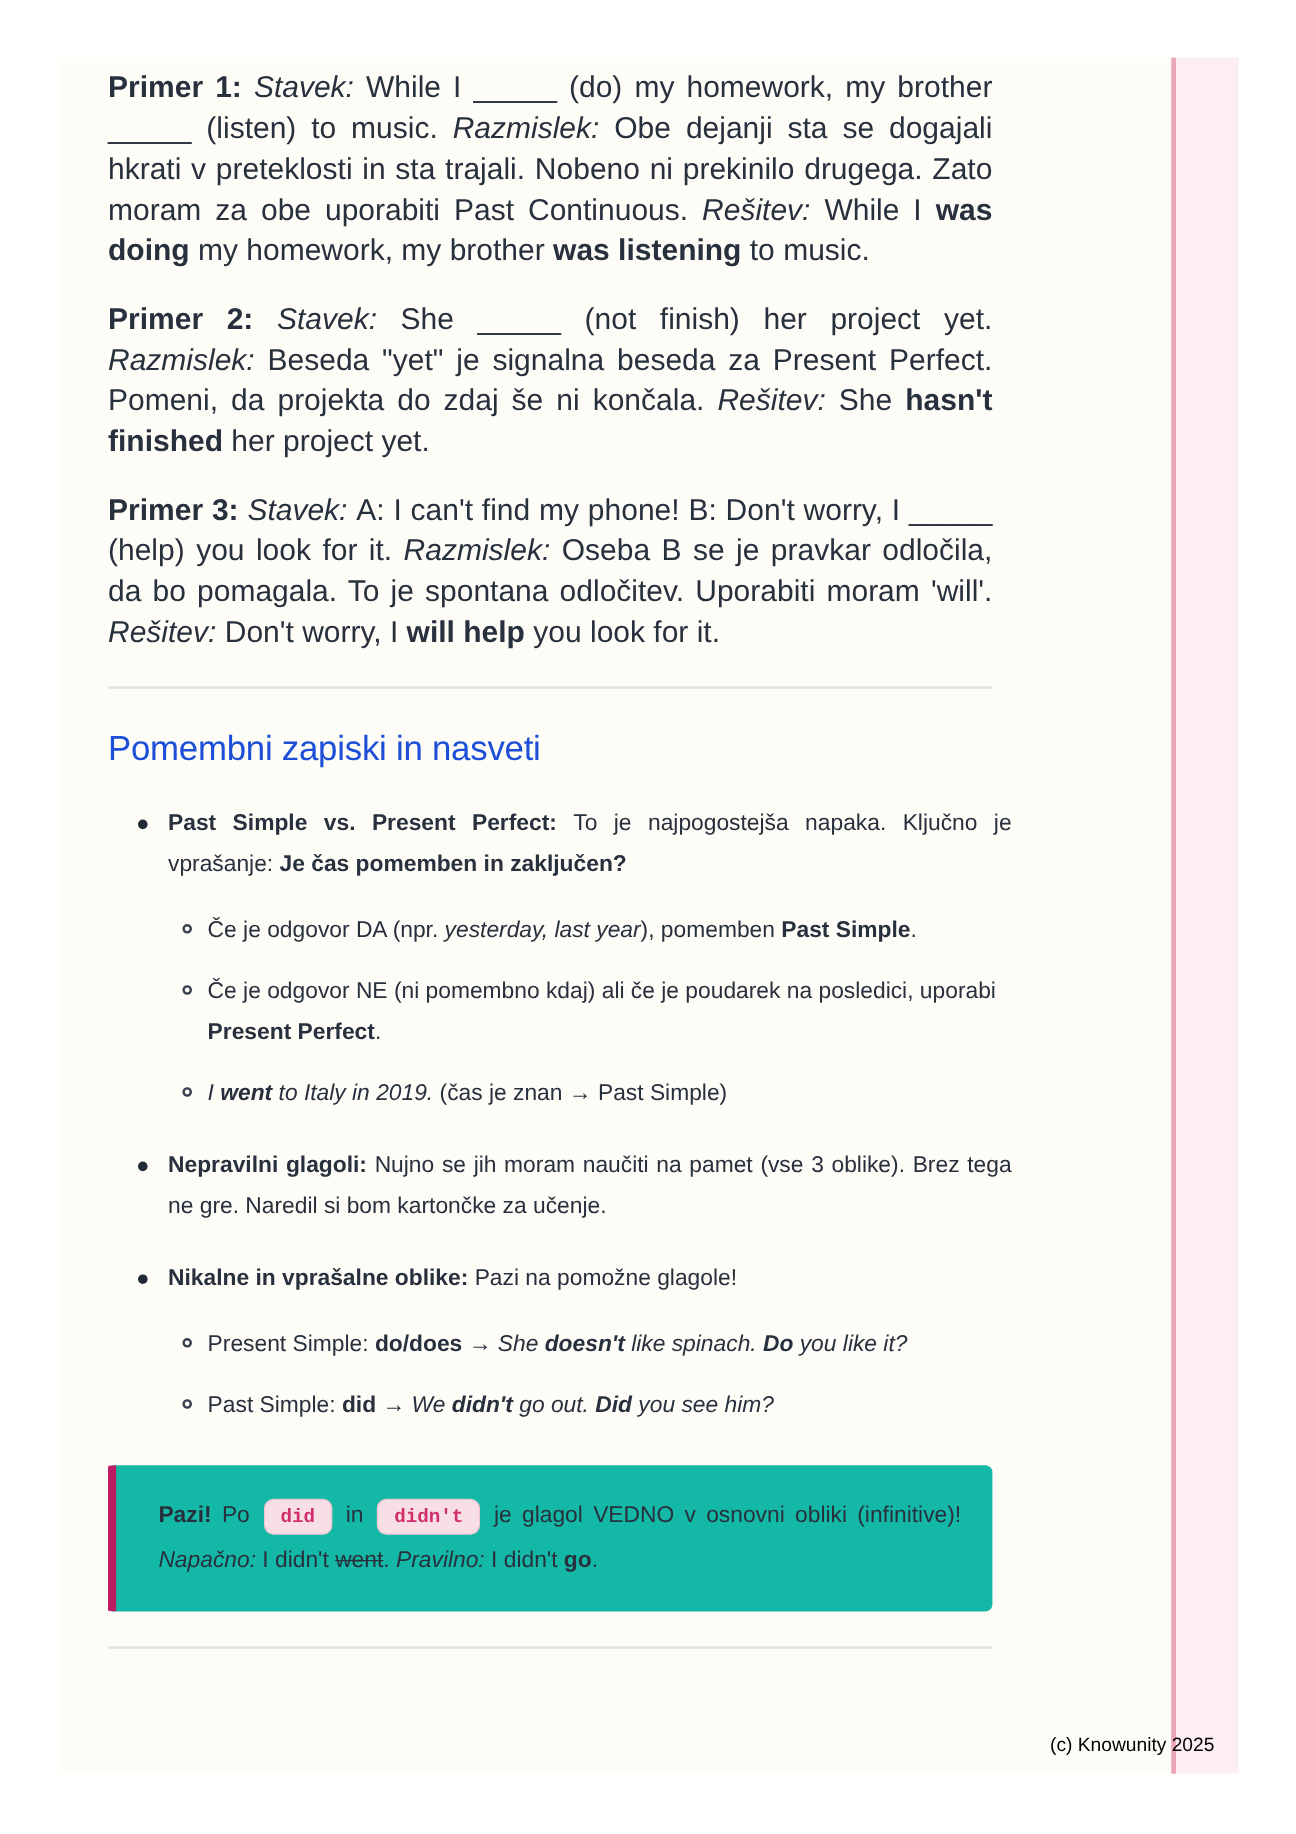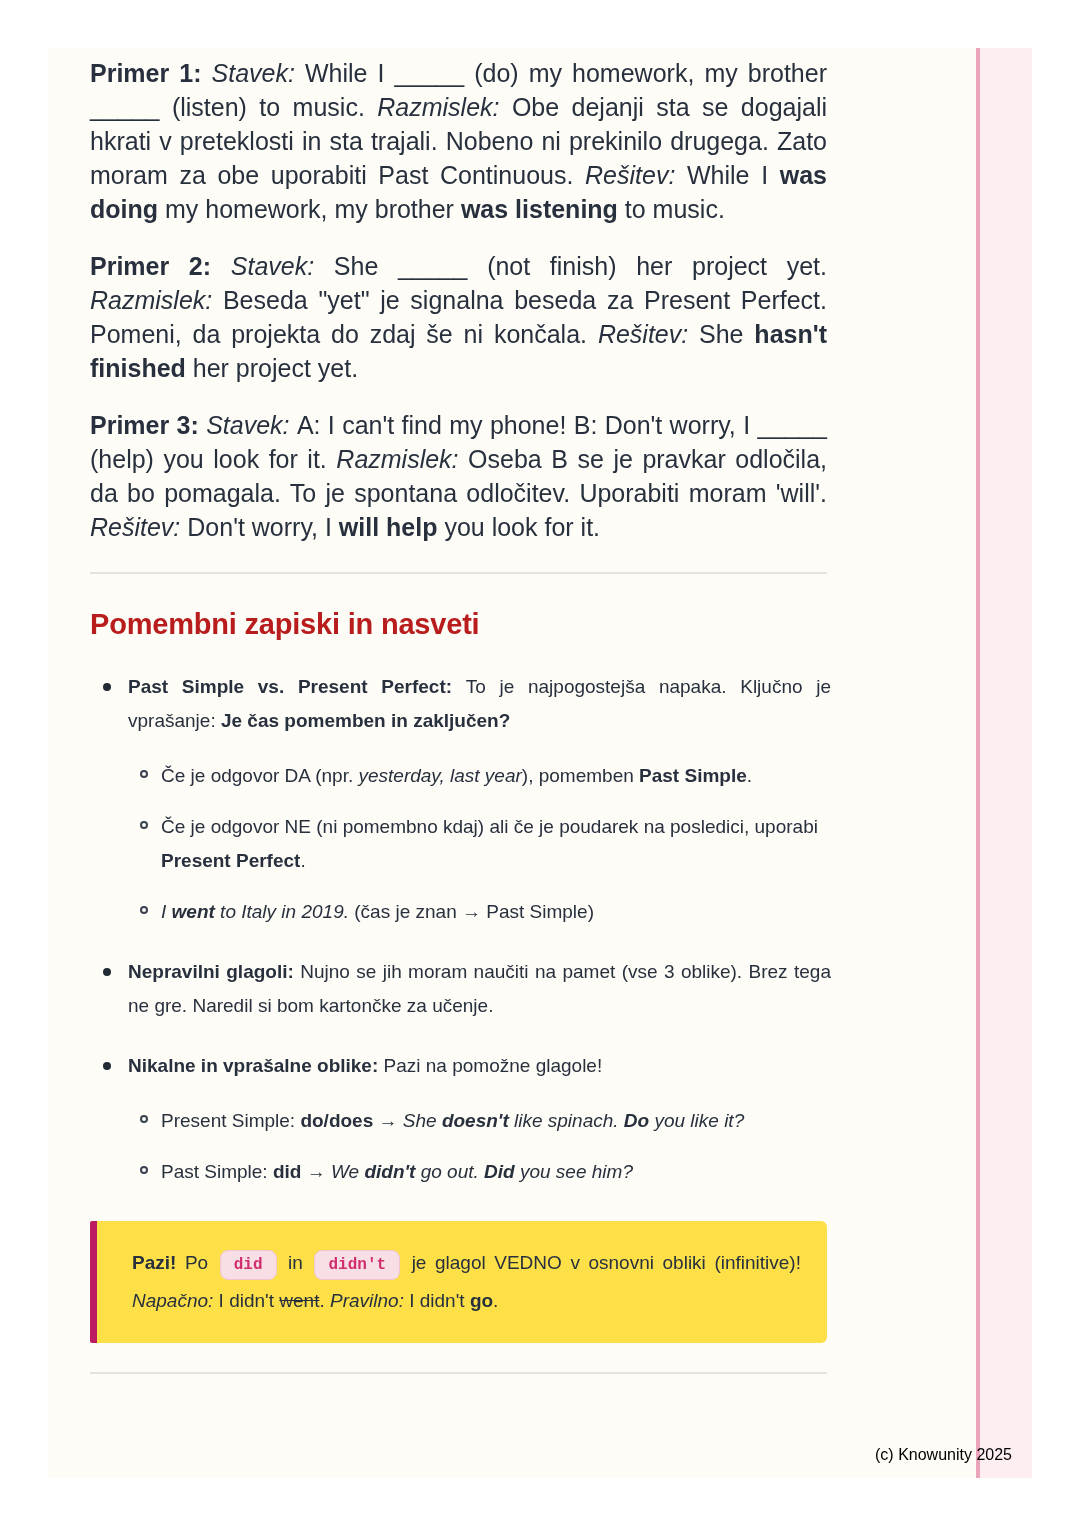--- a/index.html
+++ b/index.html
@@ -38,24 +38,24 @@
   .b { font-weight: 700; }
   .i { font-style: italic; }
   .s { text-decoration: line-through; }
   hr.divider {
     border: none; height: 2px; background: #e5e3de;
     margin: 28px 0 0 0; width: 737px;
   }
   h2.section-heading {
     margin: 34px 0 30px 0;
     font-size: 29px; line-height: 32px;
-    font-weight: 700; color: #b91c1c;
+    font-weight: 400; color: #1d4ed8;
     letter-spacing: -0.2px;
   }
-  ul.notes { list-style: none; margin: 4px; padding: 0; width: 737px; }
+  ul.notes { list-style: none; margin: 16px; padding: 0; width: 737px; }
   li.note { position: relative; padding-left: 34px; margin-bottom: 26px; }
   .dot {
     position: absolute; left: 9px; top: 13px;
     width: 8px; height: 8px; border-radius: 50%;
     background: #222a36;
   }
   .note-main { font-size: 19px; line-height: 34px; text-align: justify; }
   .sublist { margin: 21px 0 4px 0; }
   .subitem {
     display: flex; align-items: flex-start;
@@ -69,21 +69,21 @@
   }
   .checkbox {
     flex: none; width: 19px; height: 19px;
     background: #fdfdfc; border: 1.5px solid #d9d7d3;
     border-radius: 4px; margin: 6px 13px 0 0;
     cursor: pointer;
   }
   .subtext { flex: 1 1 auto; }
   .callout {
     margin-top: 32px; width: 737px;
-    background: #fde047;
+    background: #14b8a6;
     border-left: 7px solid #bb1b60;
     border-radius: 2px 6px 6px 2px;
     padding: 23px 26px 23px 35px;
     font-size: 19px; line-height: 38px;
     text-align: justify;
   }
   code.badge {
     display: inline-block;
     font-family: "Liberation Mono", "DejaVu Sans Mono", monospace;
     font-size: 16px; font-weight: 700;

